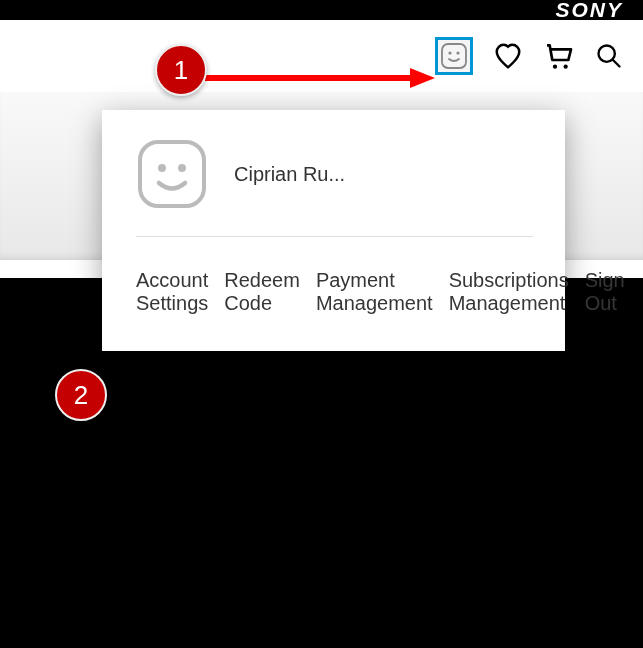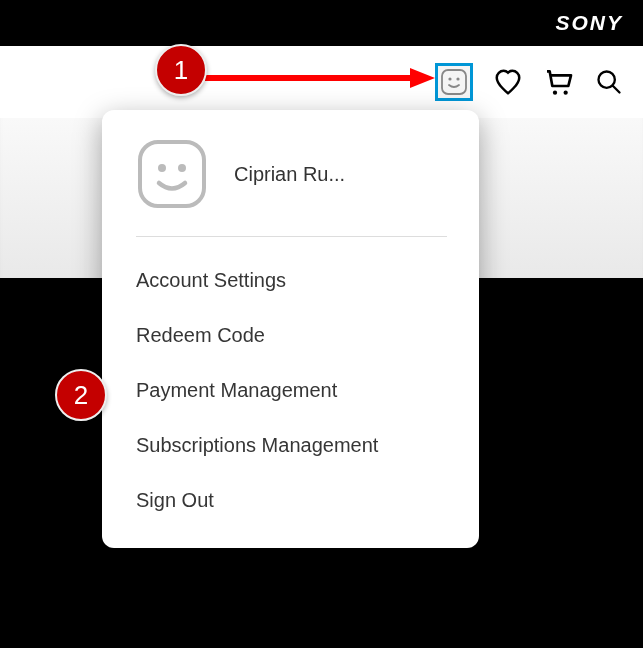--- a/index.html
+++ b/index.html
@@ -7,21 +7,21 @@
       width: 643px;
       height: 648px;
       font-family: -apple-system, BlinkMacSystemFont, "Segoe UI", Arial, sans-serif;
       background: #fff;
       overflow: hidden;
       position: relative;
     }
     
     .top-black-bar {
       width: 100%;
-      height: 46px;
+      height: 20px;
       background: #000;
       display: flex;
       justify-content: flex-end;
       align-items: center;
       padding-right: 20px;
     }
     .sony-logo {
       color: #fff;
       font-weight: 700;
       font-size: 21px;
@@ -65,24 +65,24 @@
       left: 0;
       right: 0;
       bottom: 0;
       background: #000;
     }
     
     .dropdown {
       position: absolute;
       top: 110px;
       left: 102px;
-      width: 377px;
+      width: 463px;
       background: #fff;
       box-shadow: 0 8px 28px rgba(0,0,0,0.35);
-      border-radius: 12px;
+      border-radius: 0;
       padding: 22px 32px 20px 34px;
       z-index: 100;
     }
     
     .profile-row {
       display: flex;
       align-items: center;
       gap: 26px;
       padding: 6px 0 18px 0;
     }
@@ -114,22 +114,22 @@
     
     .divider {
       height: 1px;
       background: #ddd;
       margin: 8px 0 16px 0;
     }
     
     .menu-list {
       list-style: none;
       display: flex;
-      flex-direction: column;
-      gap: 0;
+      flex-direction: row;
+      gap: 16px;
     }
     .menu-item {
       padding: 16px 0;
       font-size: 20px;
       color: #363636;
       cursor: pointer;
       font-weight: 300;
     }
     
     .annotation-badge {

